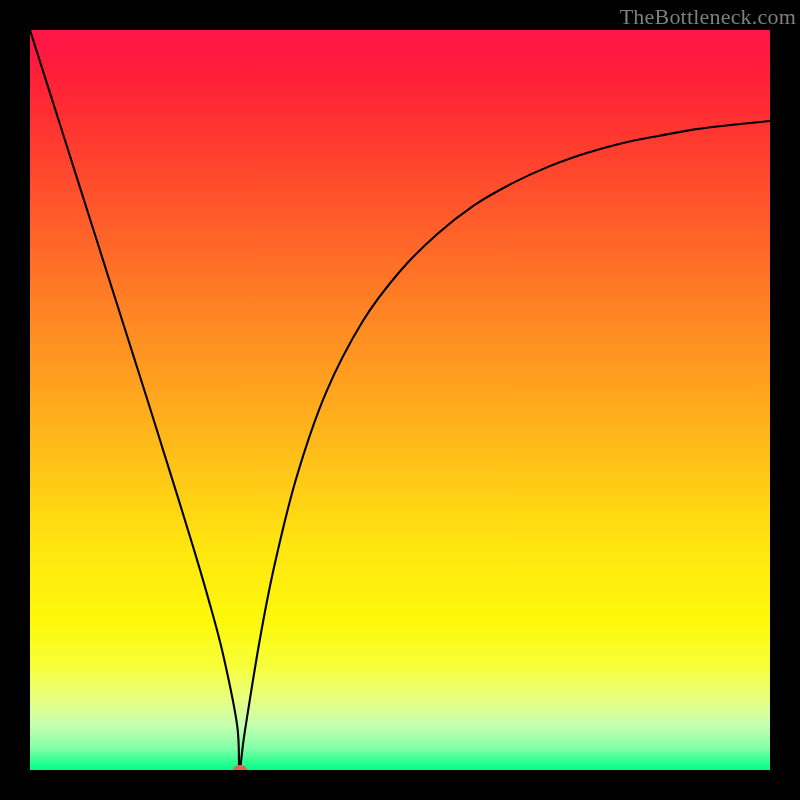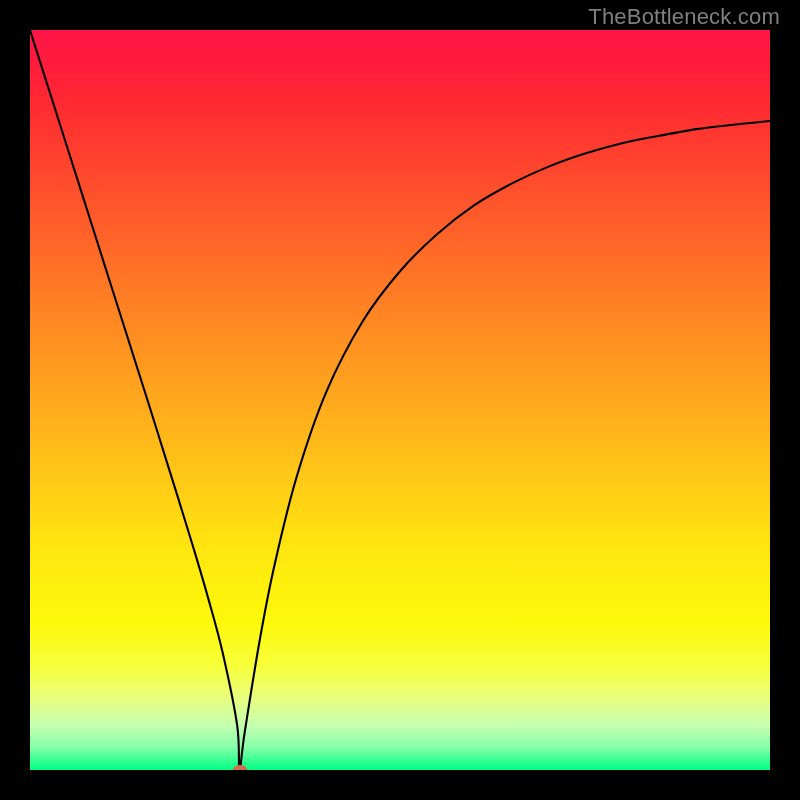--- a/index.html
+++ b/index.html
@@ -64,22 +64,22 @@
     position: absolute;
     width: 14px;
     height: 10px;
     border-radius: 50% / 50%;
     background: #d66a4b;
     transform: translate(-50%, -50%);
   }
   .watermark {
     position: absolute;
     top: 4px;
-    right: 20px;
-    font-family: Liberation Sans, sans-serif;
+    right: 4px;
+    font-family: Liberation Serif, serif;
     font-size: 22px;
     color: #7f7f7f;
     letter-spacing: 0.2px;
   }
 </style>
 </head>
 <body>
 
 <div class="stage">
   <div class="plot-area">

